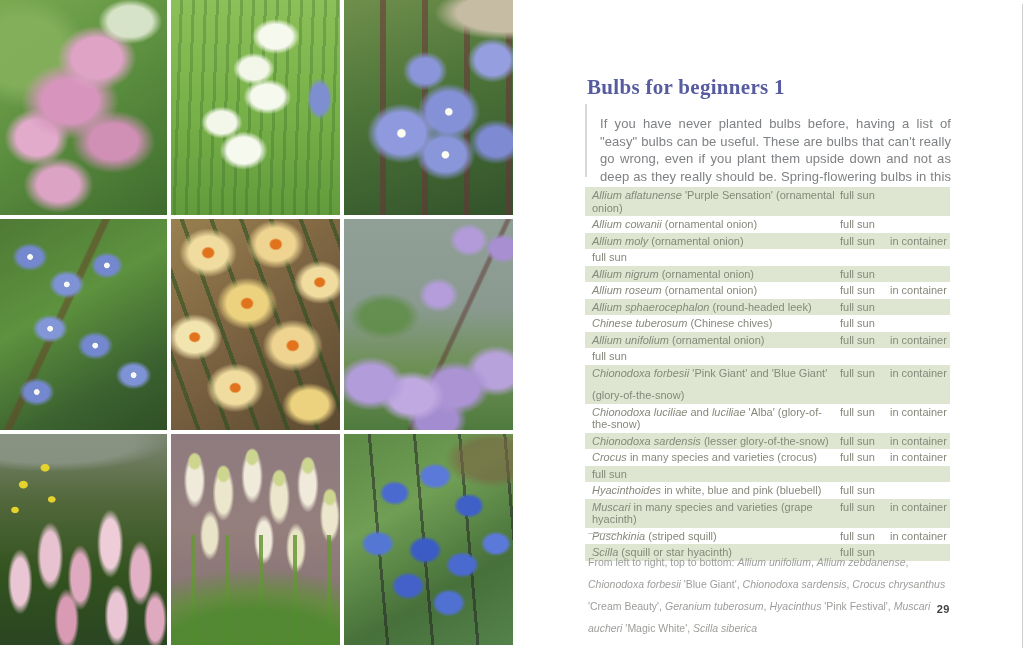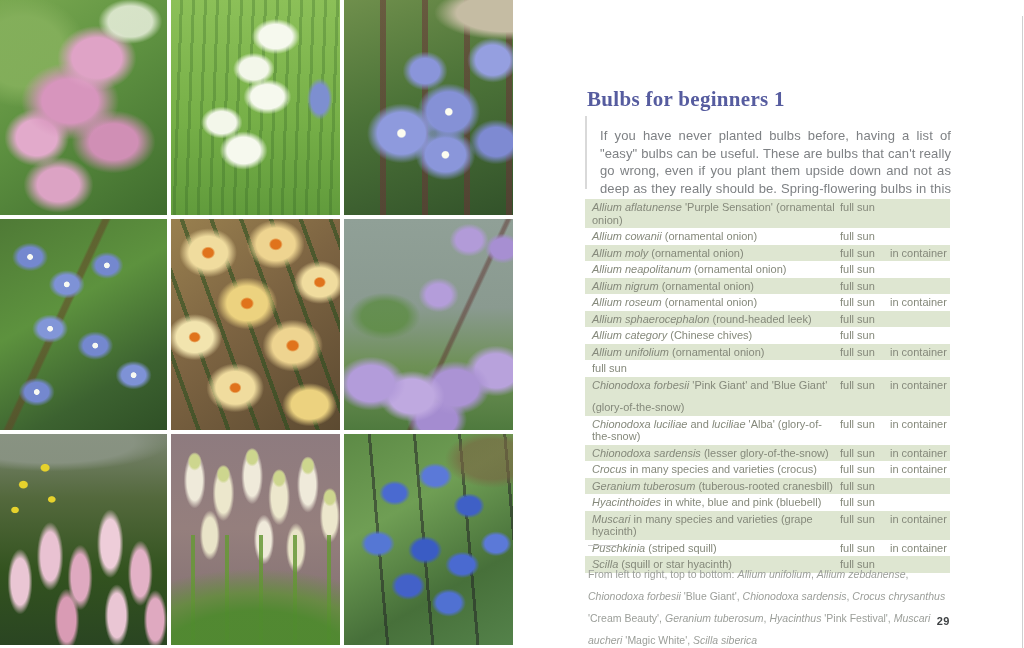--- a/index.html
+++ b/index.html
@@ -149,21 +149,21 @@
     radial-gradient(22px 18px at 48% 55%,#3a5cc4 0 55%,transparent 78%),
     radial-gradient(22px 17px at 70% 62%,#4a6ad0 0 55%,transparent 78%),
     radial-gradient(20px 16px at 90% 52%,#5b79d8 0 55%,transparent 78%),
     radial-gradient(22px 18px at 38% 72%,#4361c8 0 55%,transparent 78%),
     radial-gradient(22px 18px at 62% 80%,#5071d2 0 55%,transparent 78%),
     radial-gradient(60px 36px at 88% 12%,rgba(122,98,66,.6) 0 55%,transparent 80%),
     repeating-linear-gradient(85deg,transparent 0 42px,rgba(30,28,34,.5) 42px 45px),
     linear-gradient(150deg,#5d8a46 0%,#6f9e54 35%,#47703a 70%,#54824a 100%);}
 
   
-  .right-page{position:absolute;left:513px;top:16px;width:511px;height:580px;background:#ffffff;}
+  .right-page{position:absolute;left:513px;top:4px;width:511px;height:580px;background:#ffffff;}
   .page-title{position:absolute;left:74px;top:57px;
     font-family:"Liberation Serif","DejaVu Serif",serif;font-weight:700;
     font-size:21px;letter-spacing:.3px;color:#565c9f;}
   .intro-rule{position:absolute;left:72px;top:100px;width:2px;height:73px;background:#d9d9d9;}
   .intro{position:absolute;left:87px;top:98px;width:351px;
     font-size:13px;line-height:17.5px;color:#7e8184;text-align:justify;letter-spacing:.1px;}
   .bulb-table{position:absolute;left:72px;top:183px;width:365px;
     font-size:11px;color:#85897b;}
   .trow{display:flex;align-items:flex-start;padding:2px 0 2px 7px;min-height:16px;box-sizing:border-box;}
   .trow.shaded{background:#dee6d1;}
@@ -214,23 +214,20 @@
         <div class="cell-cont"></div>
       </div>
       <div class="trow shaded">
         <div class="cell-name">
           <div><span class="it">Allium moly</span><span> (ornamental onion)</span></div>
         </div>
         <div class="cell-sun">full sun</div>
         <div class="cell-cont">in container</div>
       </div>
       <div class="trow">
-        <div class="cell-name">
-          <div><span class="it">Allium neapolitanum</span><span> (ornamental onion)</span></div>
-        </div>
         <div class="cell-sun">full sun</div>
         <div class="cell-cont"></div>
       </div>
       <div class="trow shaded">
         <div class="cell-name">
           <div><span class="it">Allium nigrum</span><span> (ornamental onion)</span></div>
         </div>
         <div class="cell-sun">full sun</div>
         <div class="cell-cont"></div>
       </div>
@@ -243,21 +240,21 @@
       </div>
       <div class="trow shaded">
         <div class="cell-name">
           <div><span class="it">Allium sphaerocephalon</span><span> (round-headed leek)</span></div>
         </div>
         <div class="cell-sun">full sun</div>
         <div class="cell-cont"></div>
       </div>
       <div class="trow">
         <div class="cell-name">
-          <div><span class="it">Allium category</span><span> (Chinese chives)</span></div>
+          <div><span class="it">Chinese tuberosum</span><span> (Chinese chives)</span></div>
         </div>
         <div class="cell-sun">full sun</div>
         <div class="cell-cont"></div>
       </div>
       <div class="trow shaded">
         <div class="cell-name">
           <div><span class="it">Allium unifolium</span><span> (ornamental onion)</span></div>
         </div>
         <div class="cell-sun">full sun</div>
         <div class="cell-cont">in container</div>
@@ -289,23 +286,20 @@
         <div class="cell-cont">in container</div>
       </div>
       <div class="trow">
         <div class="cell-name">
           <div><span class="it">Crocus</span><span> in many species and varieties (crocus)</span></div>
         </div>
         <div class="cell-sun">full sun</div>
         <div class="cell-cont">in container</div>
       </div>
       <div class="trow shaded">
-        <div class="cell-name">
-          <div><span class="it">Geranium tuberosum</span><span> (tuberous-rooted cranesbill)</span></div>
-        </div>
         <div class="cell-sun">full sun</div>
         <div class="cell-cont"></div>
       </div>
       <div class="trow">
         <div class="cell-name">
           <div><span class="it">Hyacinthoides</span><span> in white, blue and pink (bluebell)</span></div>
         </div>
         <div class="cell-sun">full sun</div>
         <div class="cell-cont"></div>
       </div>

